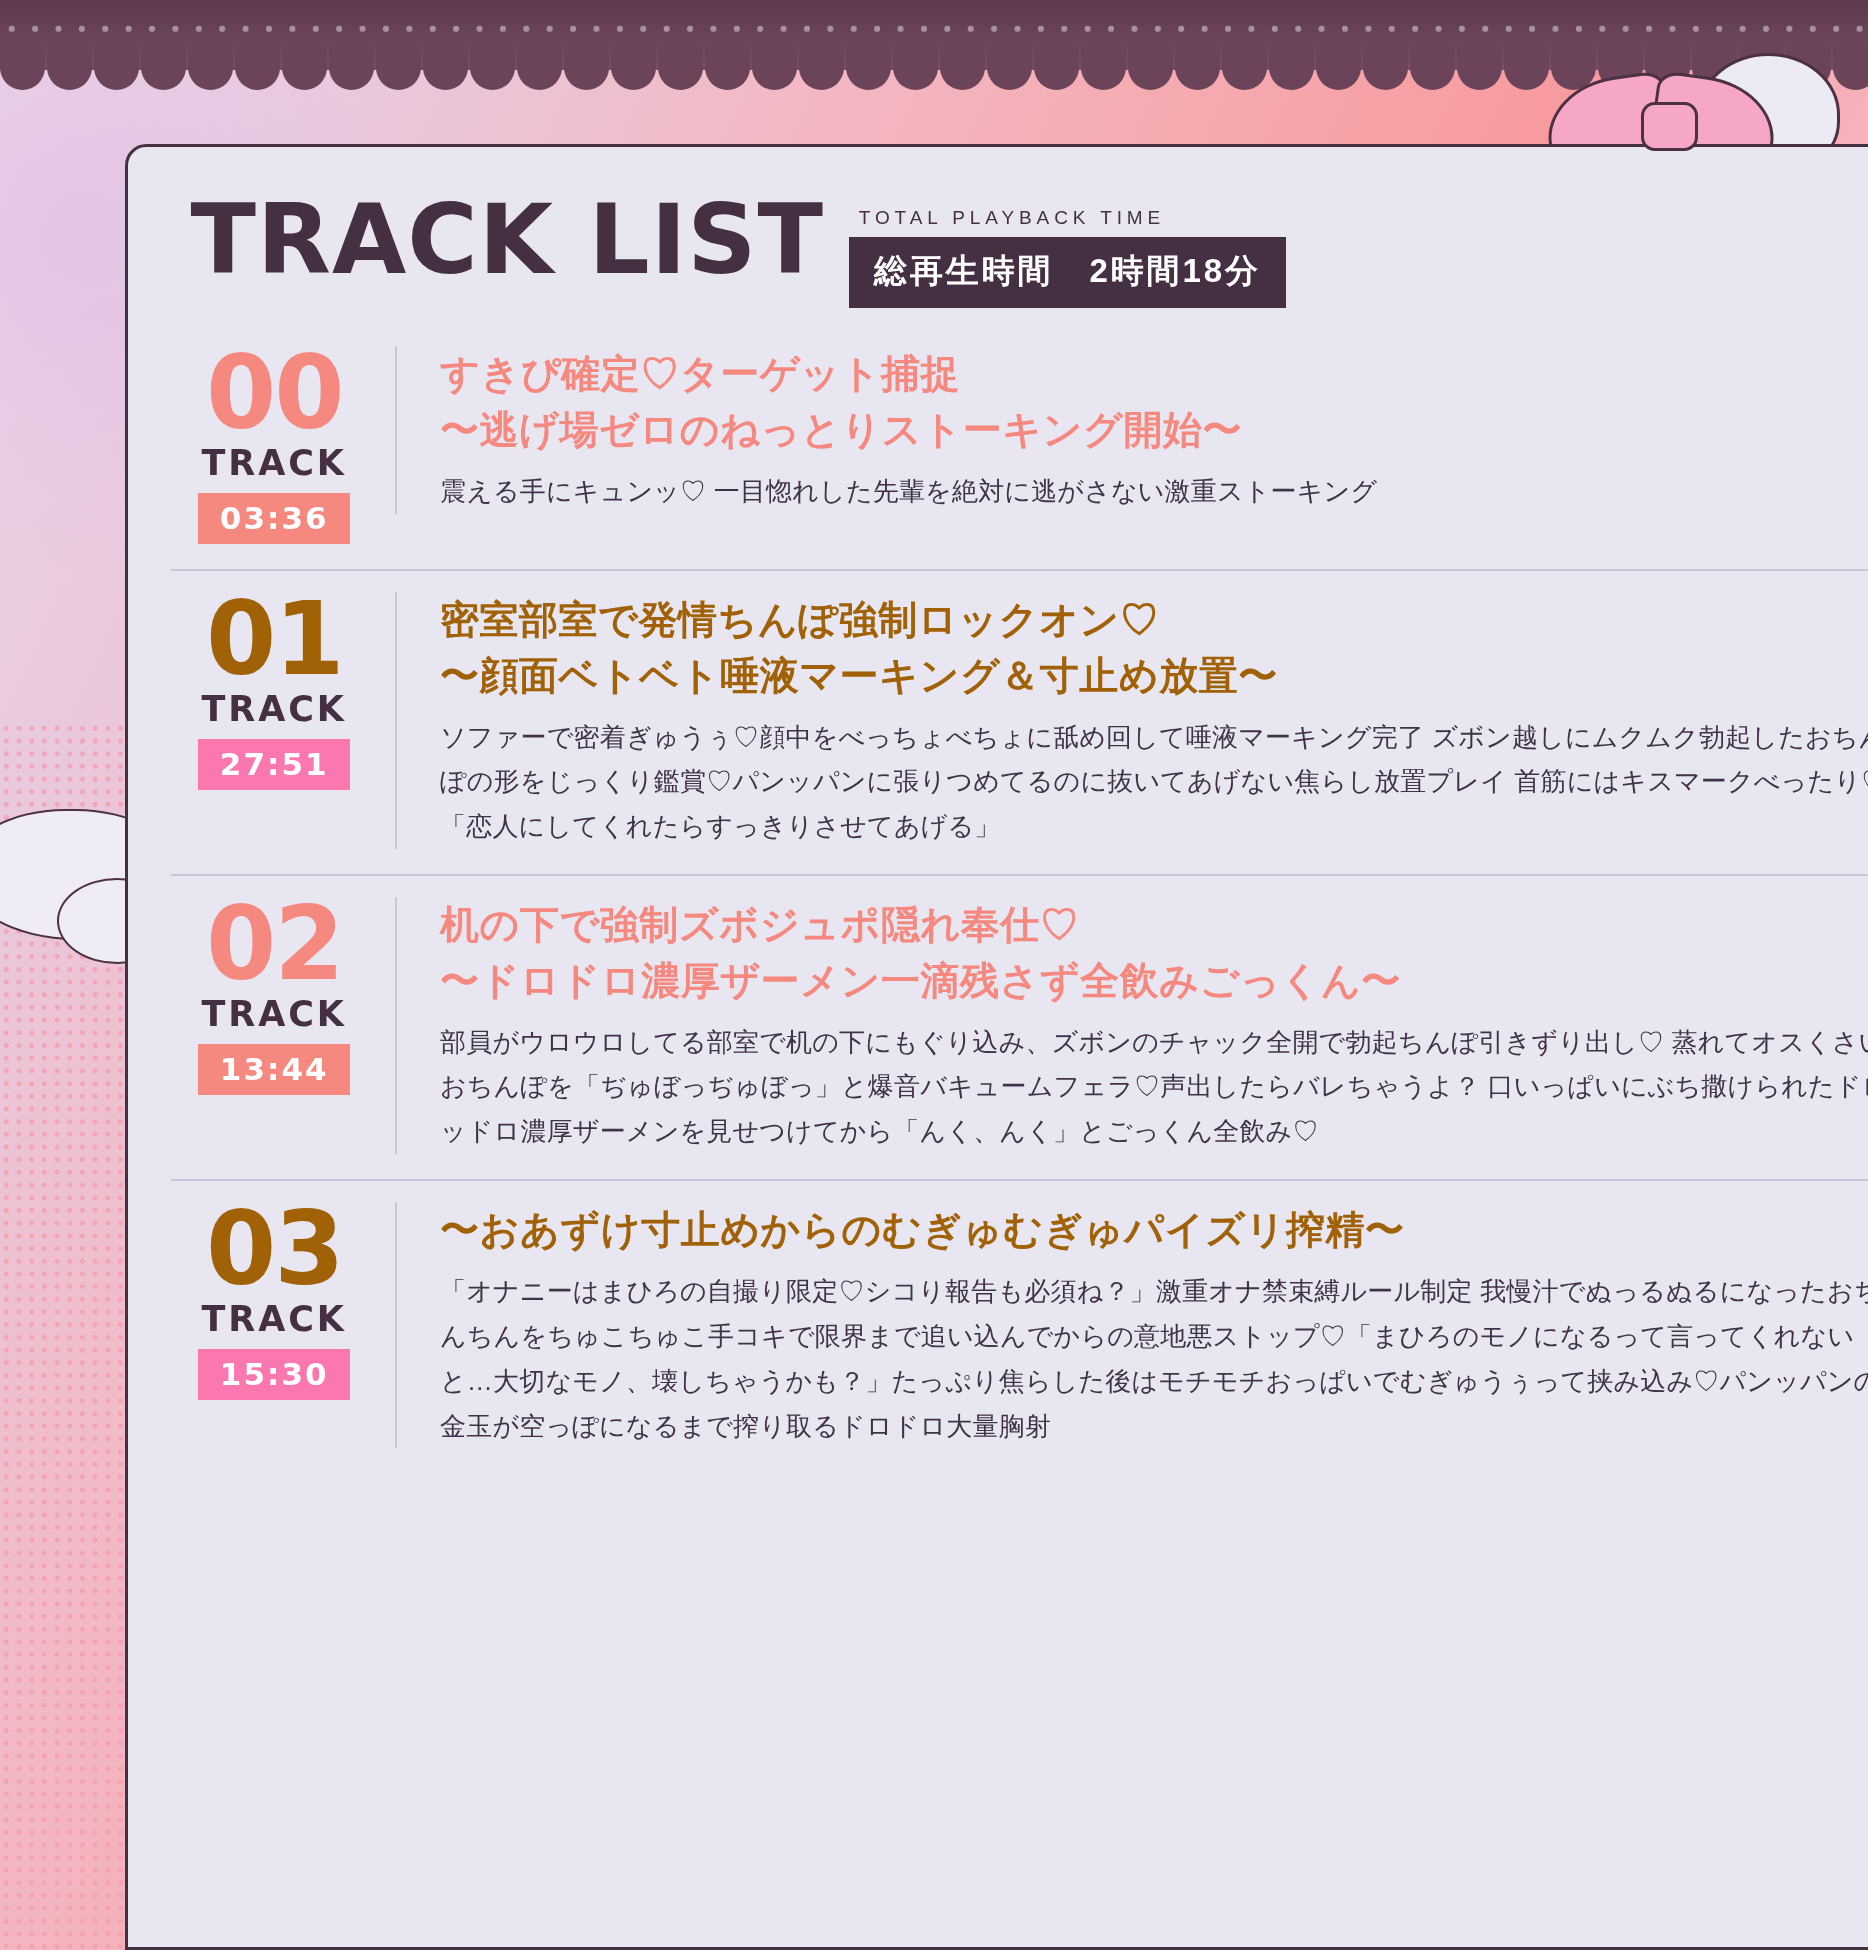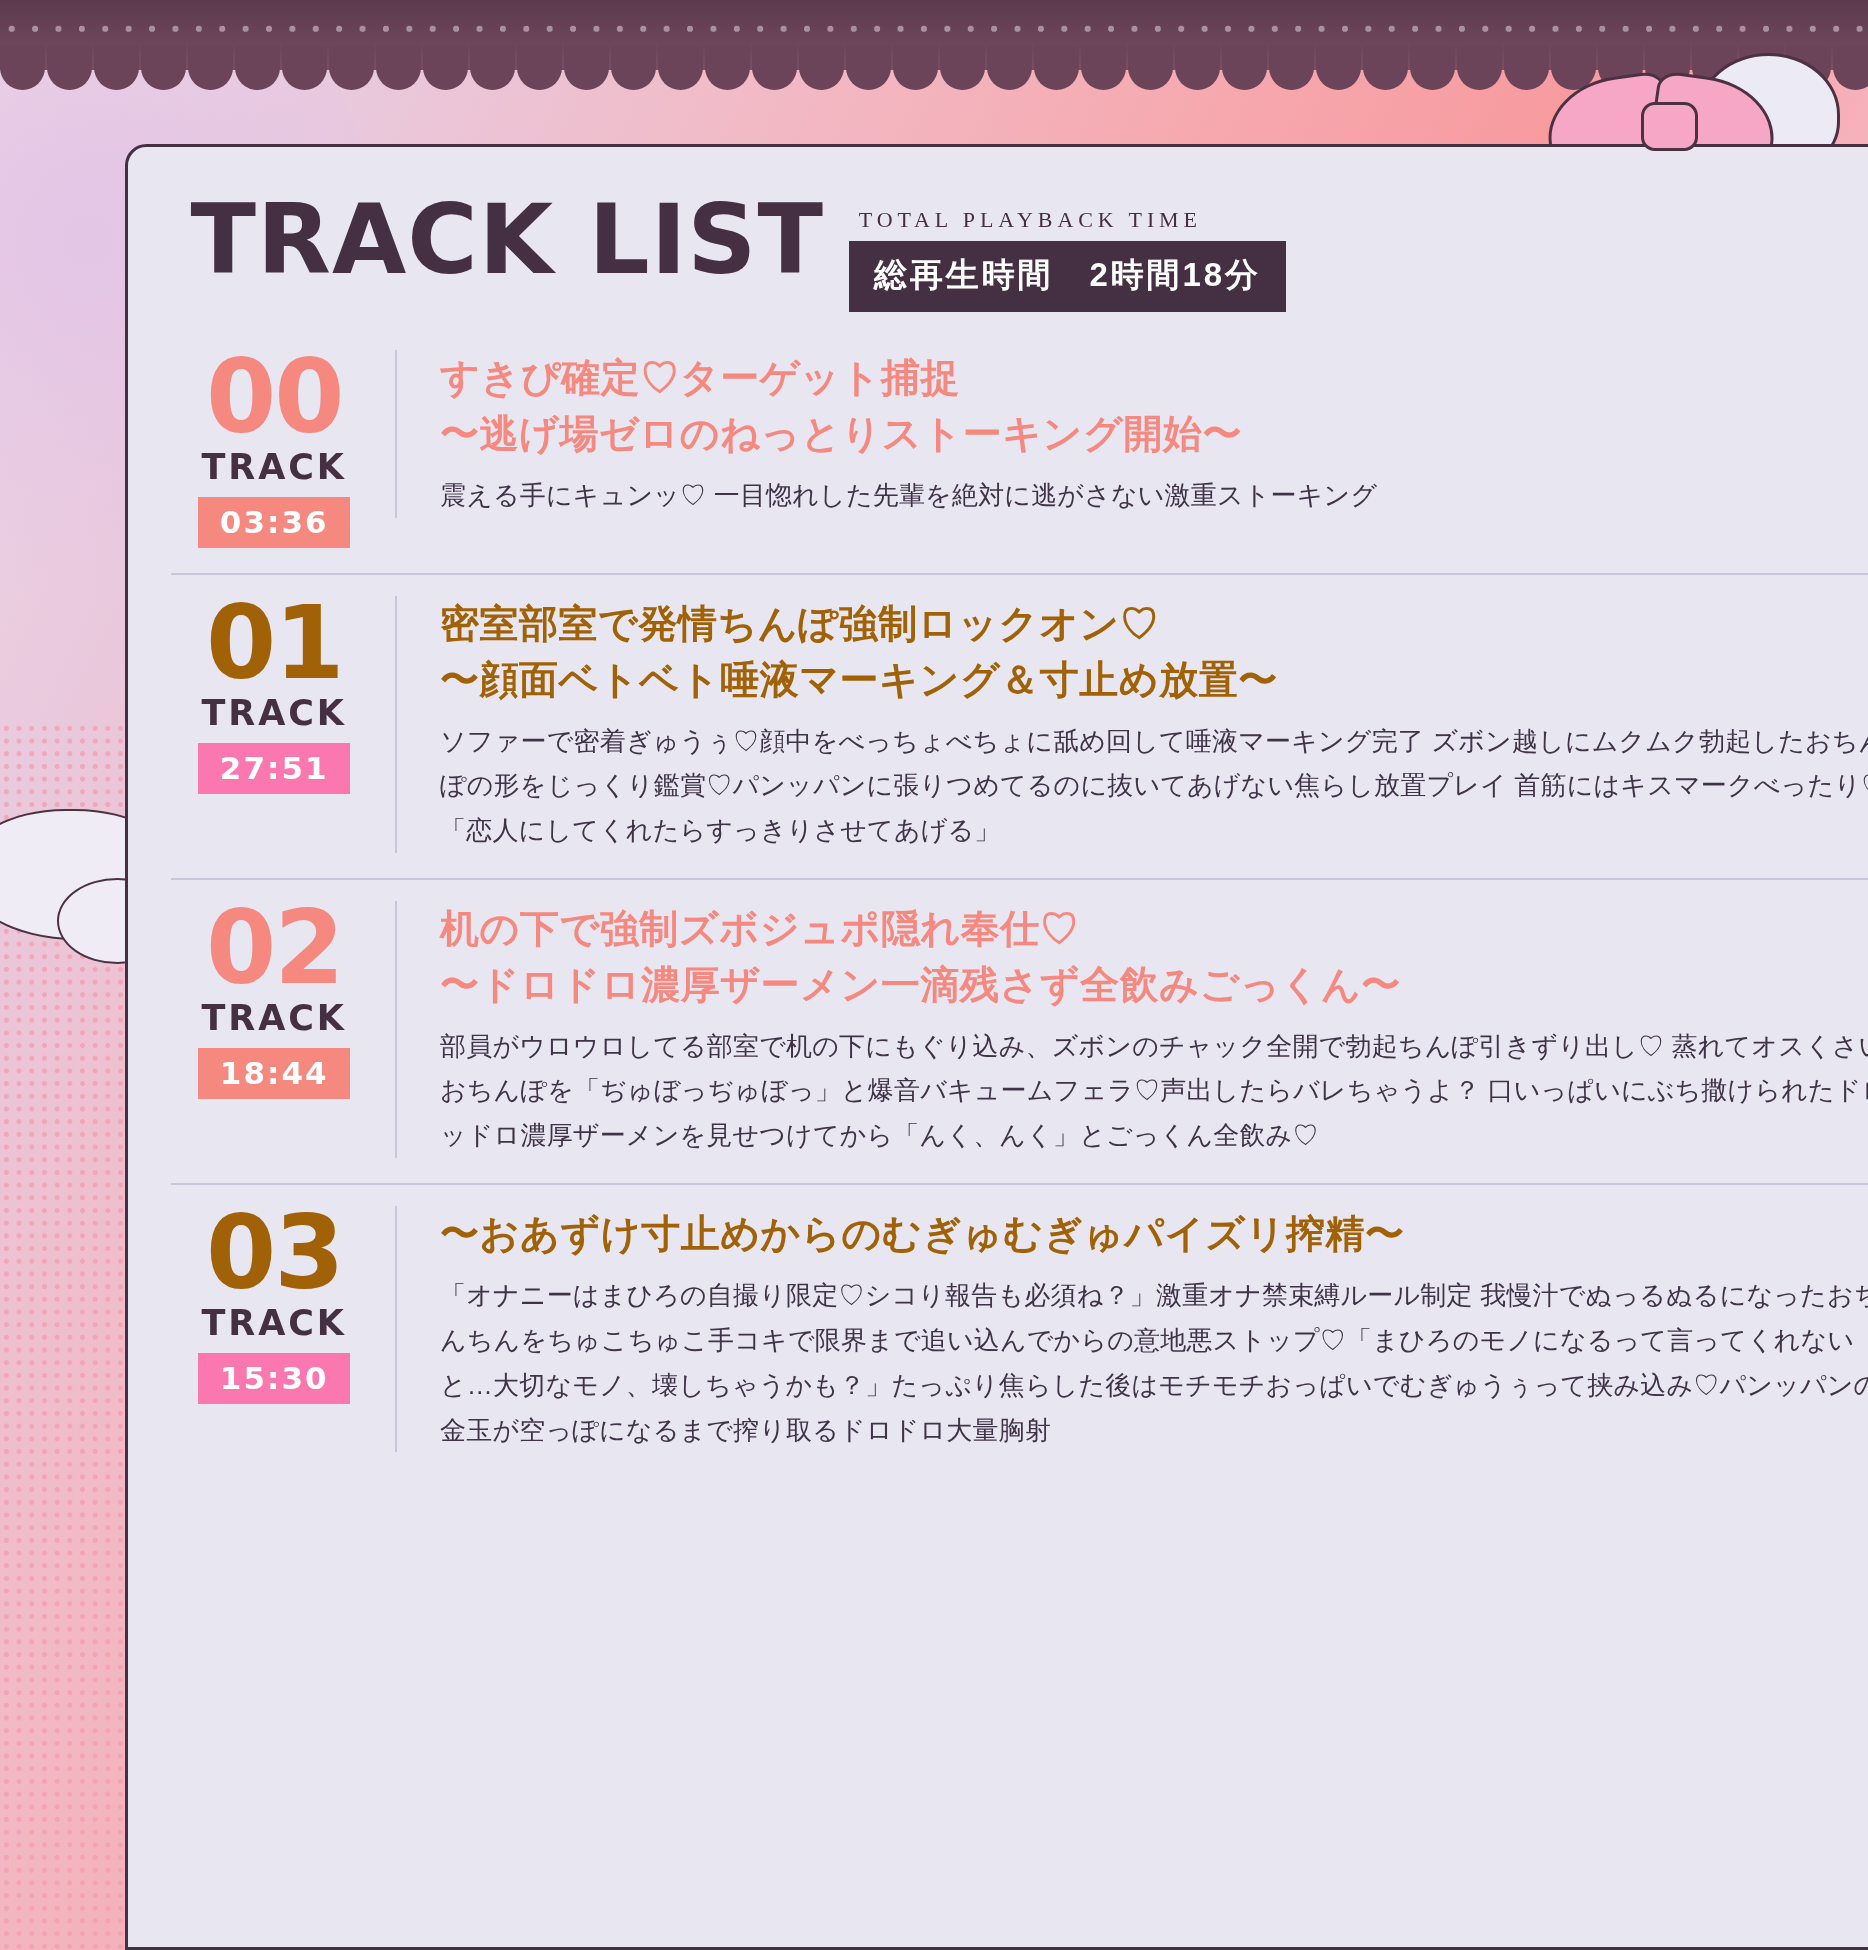--- a/index.html
+++ b/index.html
@@ -238,22 +238,22 @@
     letter-spacing: 1px;
     color: #453043;
     line-height: 1.05;
     margin: 0;
     white-space: nowrap;
   }
   .total-wrap {
     margin-top: 17.6px;
   }
   .total-en {
-    font-family: Liberation Serif, serif;
-    font-size: 22px;
+    font-family: Liberation Sans, sans-serif;
+    font-size: 19px;
     letter-spacing: 4.9px;
     color: #453043;
     margin: 0 0 7.8px 9.8px;
   }
   .total-box {
     background: #453043;
     color: #ffffff;
     font-size: 33px;
     font-weight: 700;
     letter-spacing: 2.9px;
@@ -451,21 +451,21 @@
         <div class="headline c-pink">密室部室で発情ちんぽ強制ロックオン♡</div>
         <div class="headline c-pink">〜顔面ベトベト唾液マーキング＆寸止め放置〜</div>
         <div class="desc">ソファーで密着ぎゅうぅ♡顔中をべっちょべちょに舐め回して唾液マーキング完了 ズボン越しにムクムク勃起したおちんぽの形をじっくり鑑賞♡パンッパンに張りつめてるのに抜いてあげない焦らし放置プレイ 首筋にはキスマークべったり♡「恋人にしてくれたらすっきりさせてあげる」</div>
       </div>
     </div>
 
     <div class="track">
       <div class="num-col">
         <div class="num c-coral">02</div>
         <div class="track-label">TRACK</div>
-        <div class="time bg-coral">18:44</div>
+        <div class="time bg-coral">13:44</div>
       </div>
       <div class="body-col">
         <div class="headline c-coral">机の下で強制ズボジュポ隠れ奉仕♡</div>
         <div class="headline c-coral">〜ドロドロ濃厚ザーメン一滴残さず全飲みごっくん〜</div>
         <div class="desc">部員がウロウロしてる部室で机の下にもぐり込み、ズボンのチャック全開で勃起ちんぽ引きずり出し♡ 蒸れてオスくさいおちんぽを「ぢゅぼっぢゅぼっ」と爆音バキュームフェラ♡声出したらバレちゃうよ？ 口いっぱいにぶち撒けられたドロッドロ濃厚ザーメンを見せつけてから「んく、んく」とごっくん全飲み♡</div>
       </div>
     </div>
 
     <div class="track">
       <div class="num-col">

